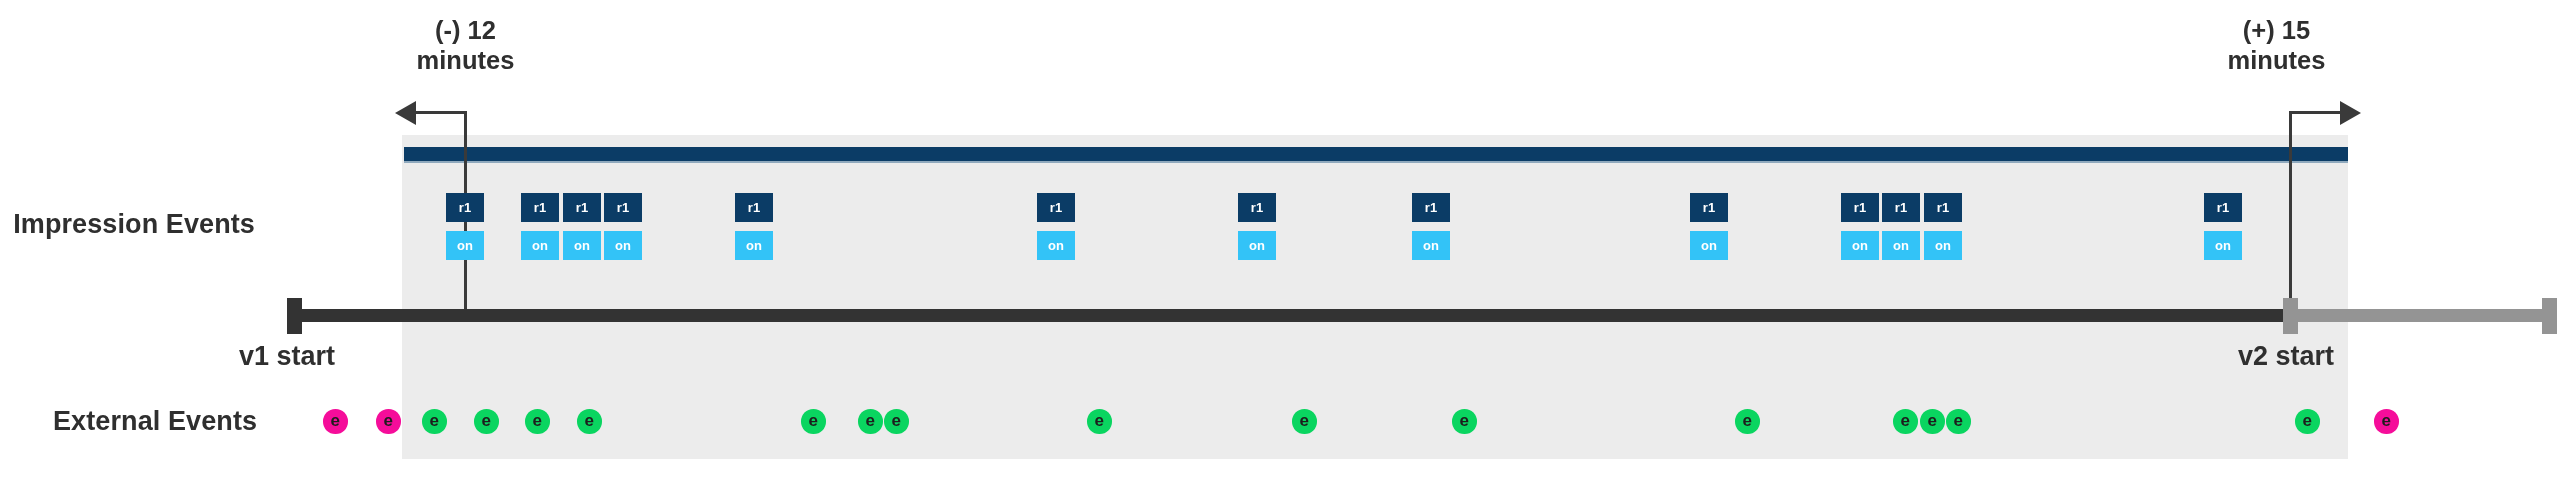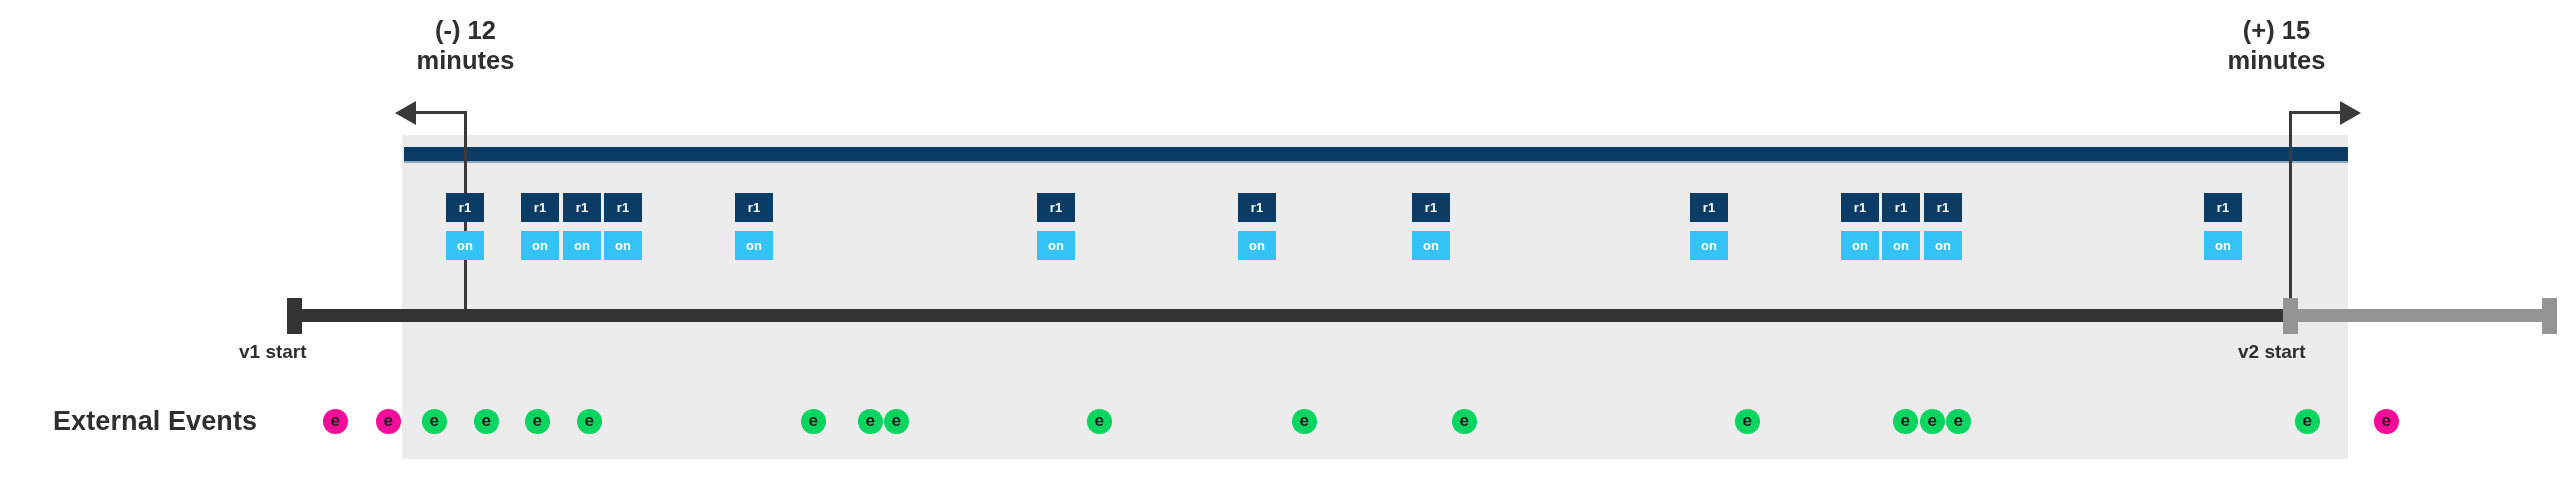--- a/index.html
+++ b/index.html
@@ -133,21 +133,21 @@
     width: 15px;
     height: 36px;
     top: 298px;
   }
   #cap-v1-start { left: 287px;  background: #333333; }
   #cap-v2-start { left: 2283px; background: #949494; }
   #cap-v2-end   { left: 2542px; background: #949494; }
 
   .tl-caption {
     position: absolute;
-    font-size: 19px;
+    font-size: 27px;
     font-weight: 600;
     color: #2f2f2f;
     white-space: nowrap;
   }
   #caption-v1 { left: 239px;  top: 341px; }
   #caption-v2 { left: 2238px; top: 341px; }
 
   
   .chip-pair {
     position: absolute;
@@ -186,20 +186,21 @@
 <body>
 
 <div id="stage">
 
   <div class="panel" id="panel-impression"></div>
   <div class="panel" id="panel-external"></div>
 
   <div id="version-bar"></div>
   <div id="version-bar-underline"></div>
 
+  <div class="row-label" id="label-impression">Impression Events</div>
   <div class="row-label" id="label-external">External Events</div>
 
   <div class="callout" id="callout-left">(-) 12
 minutes</div>
   <div class="arrow-stem" id="stem-left"></div>
   <div class="arrow-head" id="head-left"></div>
   <div class="guide-line" id="guide-left"></div>
 
   <div class="callout" id="callout-right">(+) 15
 minutes</div>

